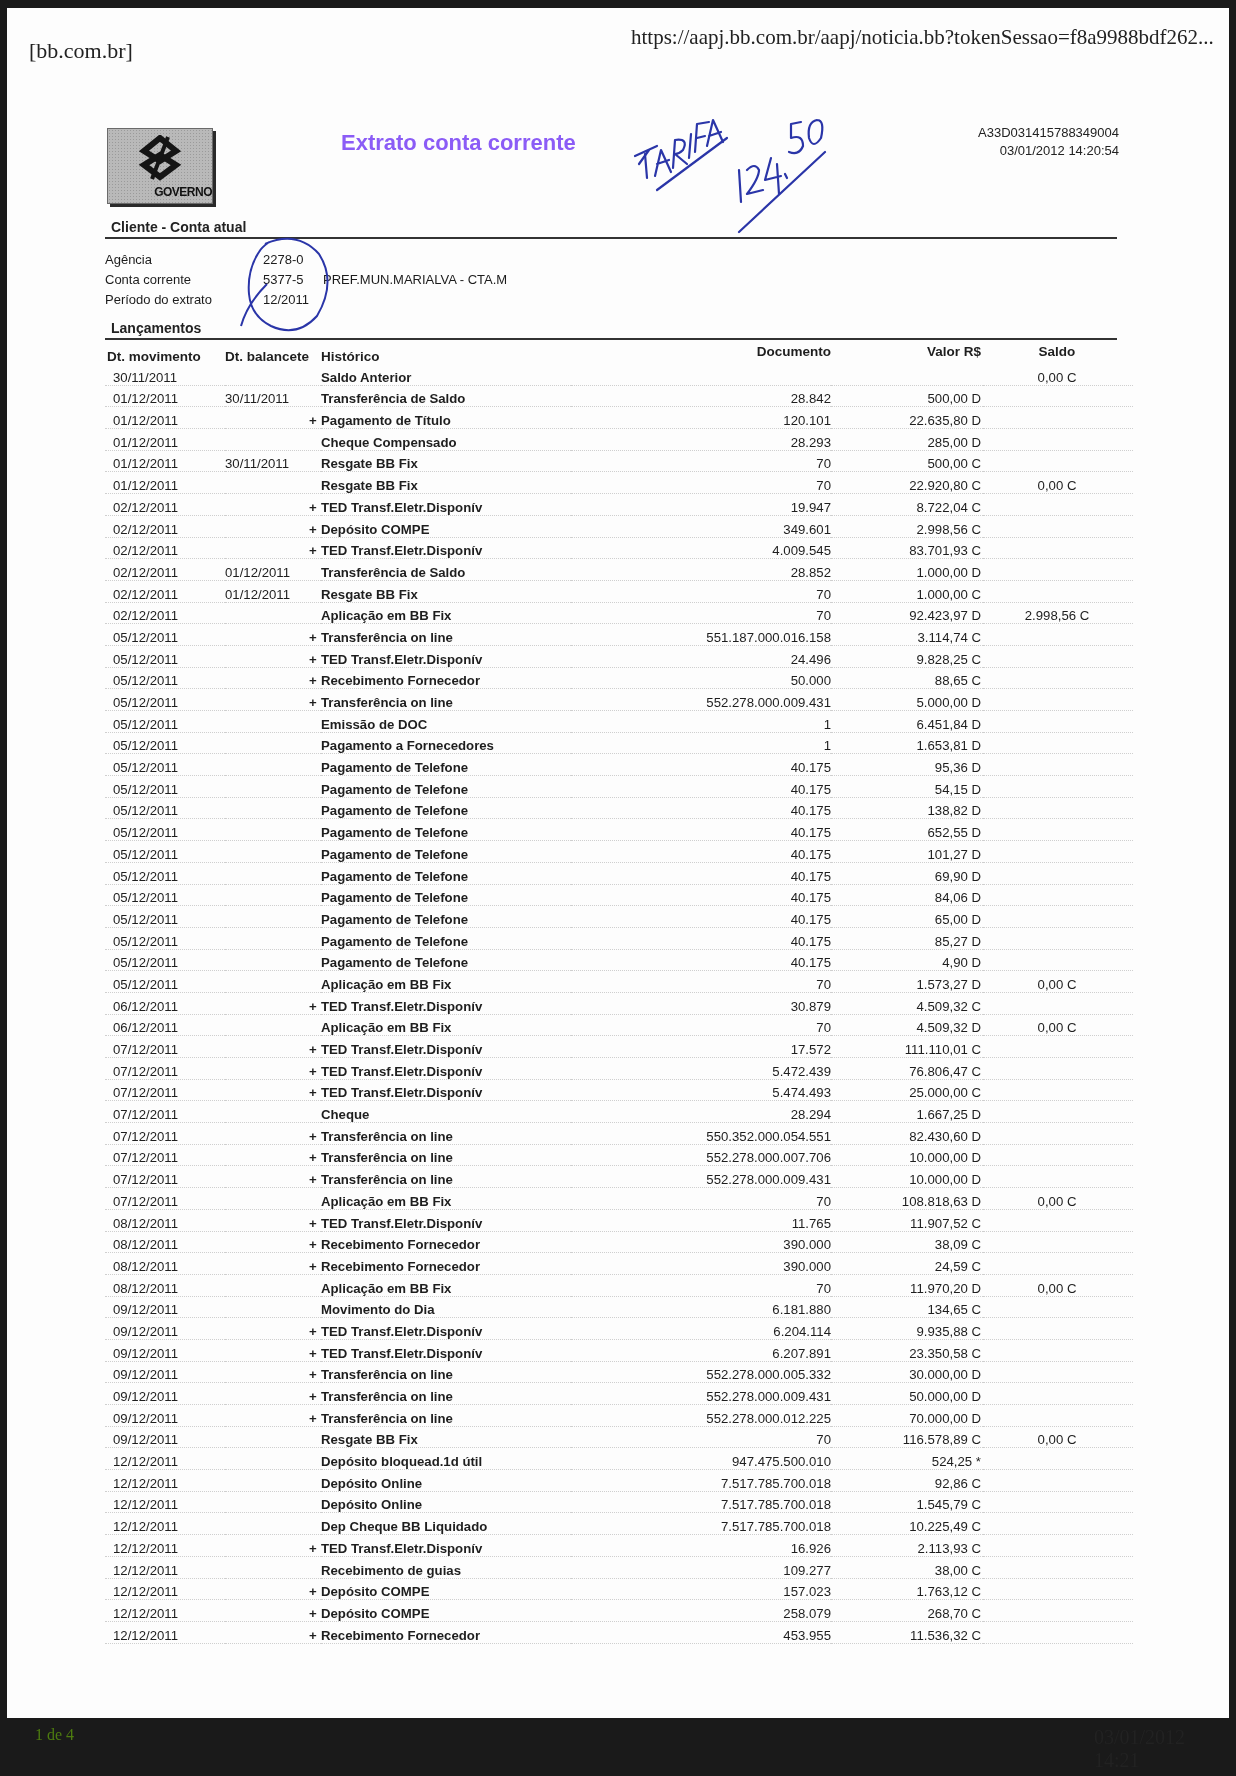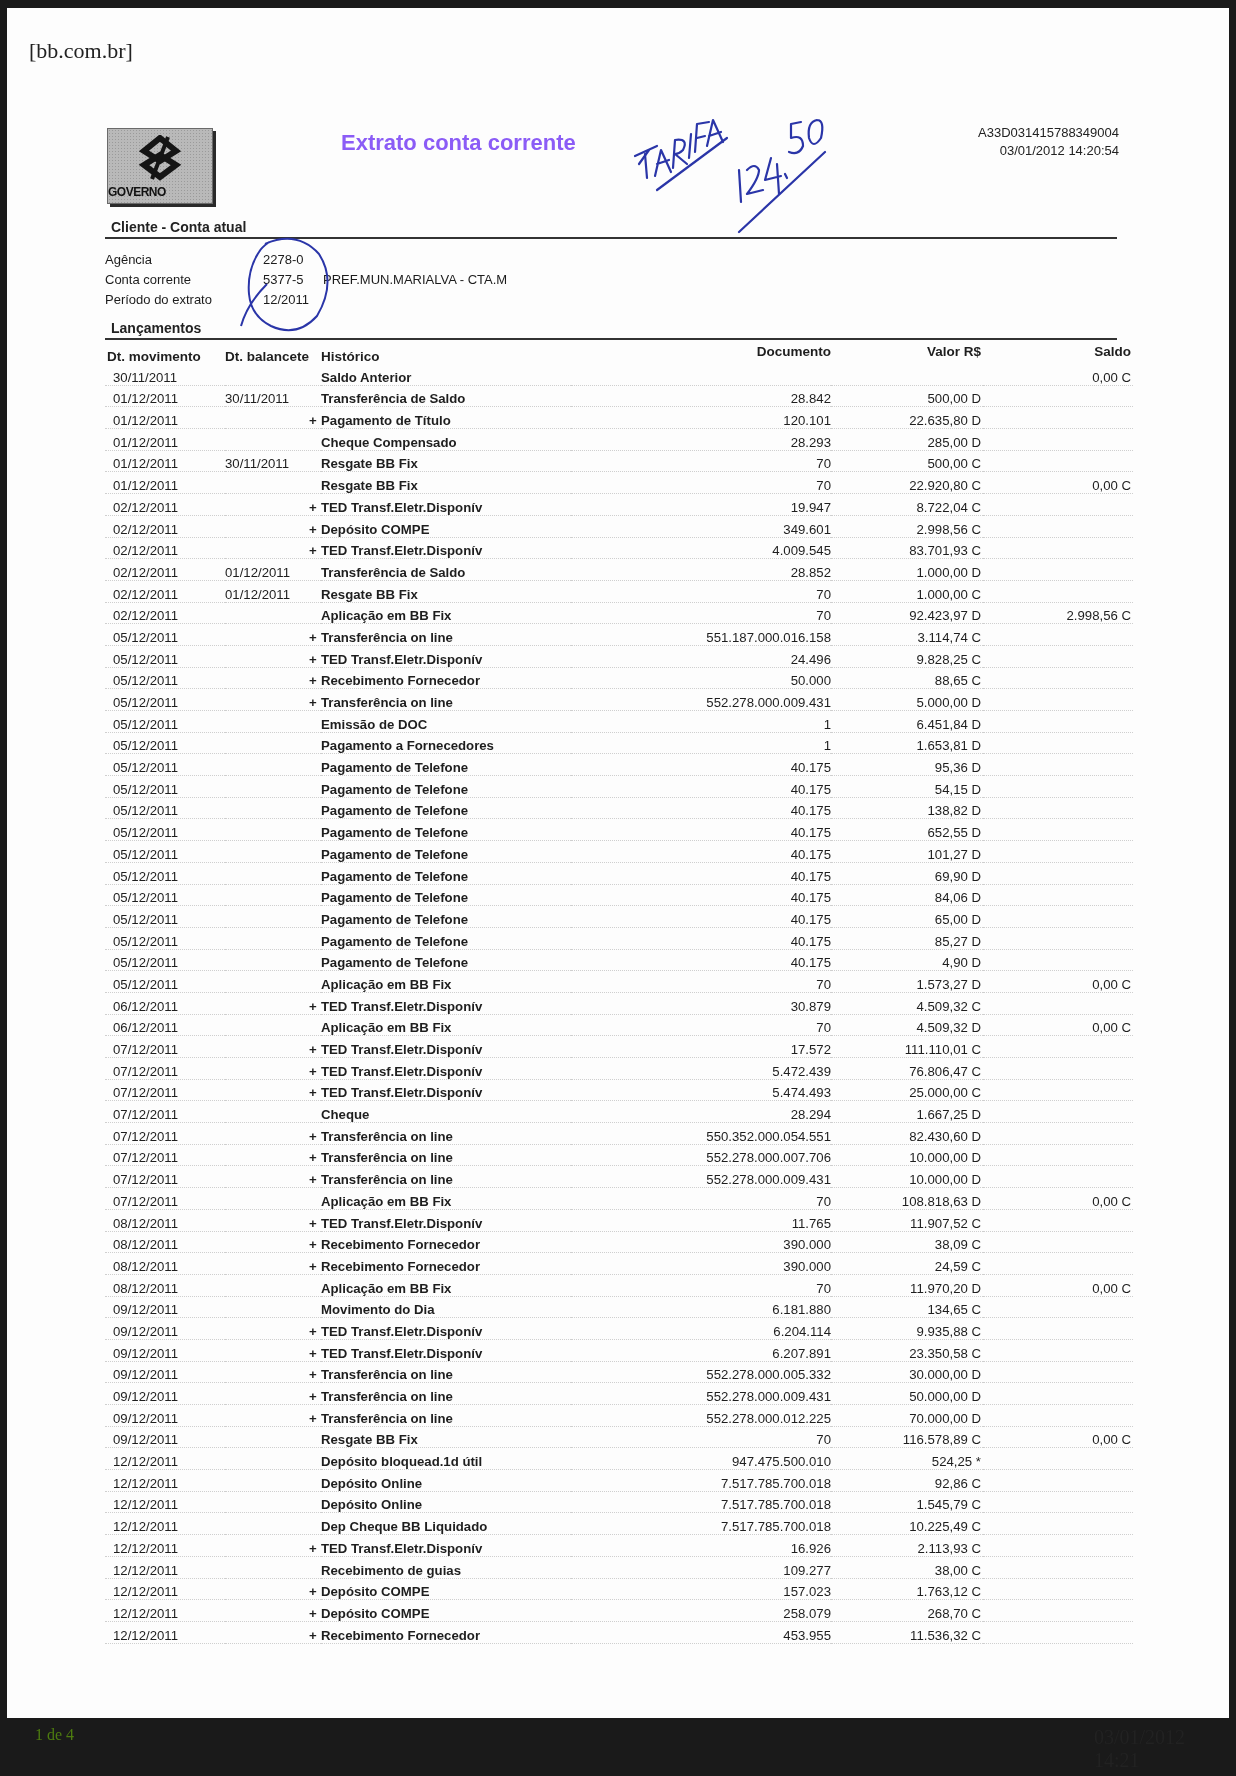--- a/index.html
+++ b/index.html
@@ -33,21 +33,21 @@
     width: 104px; height: 74px;
     background: #b9b9b9;
     background-image: radial-gradient(#9a9a9a 1px, transparent 1px);
     background-size: 3px 3px;
     box-shadow: 3px 3px 0 #2a2a2a;
     border: 1px solid #6a6a6a;
   }
   .logo svg { position: absolute; left: 30px; top: 6px; }
   .logo .logo-text {
     position: absolute; left: 0; right: 0; bottom: 4px;
-    text-align: left;
+    text-align: right;
     font-weight: bold; font-size: 12px; letter-spacing: -0.5px;
     color: #111;
   }
   .doc-title {
     position: absolute; left: 334px; top: 122px;
     font-size: 22px; font-weight: bold; color: #8b5cf6;
   }
   .handwriting {
     position: absolute; left: 620px; top: 90px;
     width: 240px; height: 140px;
@@ -93,39 +93,40 @@
     height: 20.7px; padding: 0;
     white-space: nowrap;
     border-bottom: 1px dotted #cfcfcf;
     vertical-align: bottom;
   }
   .c-mov { width: 112px; padding-left: 8px !important; text-align: left; }
   .c-bal { width: 96px; text-align: left; }
   .c-hist { width: 250px; text-align: left; font-weight: bold; }
   .c-doc { width: 260px; text-align: right; }
   .c-val { width: 150px; text-align: right; padding-right: 2px !important; }
-  .c-sal { text-align: right; padding-right: 2px !important; }
+  .c-sal { text-align: center; padding-right: 2px !important; }
   th.c-doc, th.c-val, th.c-sal { vertical-align: top !important; }
   th.c-mov { padding-left: 2px !important; }
   .plus { display: inline-block; width: 12px; text-align: left; margin-left: -12px; }
   .footer-left {
     position: absolute; left: 28px; top: 1718px;
     font-family: "Liberation Serif", serif; font-size: 16px; color: #4d7c0f;
   }
   .footer-right {
     position: absolute; left: 1060px; top: 1718px;
     font-family: "Liberation Serif", serif; font-size: 20px; color: #222; margin-left: 27px;
   }
 </style>
 </head>
 <body>
 
 <div class="sheet">
 
   <div class="browser-title">[bb.com.br]</div>
+  <div class="browser-url">https://aapj.bb.com.br/aapj/noticia.bb?tokenSessao=f8a9988bdf262...</div>
 
   <div class="logo">
     <svg width="44" height="46" viewBox="0 0 44 46">
       <g fill="none" stroke="#151515" stroke-width="6" stroke-linejoin="miter">
         <path d="M22 3 L38 16 L22 26 L6 16 Z"></path>
         <path d="M22 20 L38 30 L22 42 L6 30 Z"></path>
       </g>
       <path d="M30 2 L14 44" stroke="#151515" stroke-width="4"></path>
     </svg>
     <div class="logo-text">GOVERNO</div>

